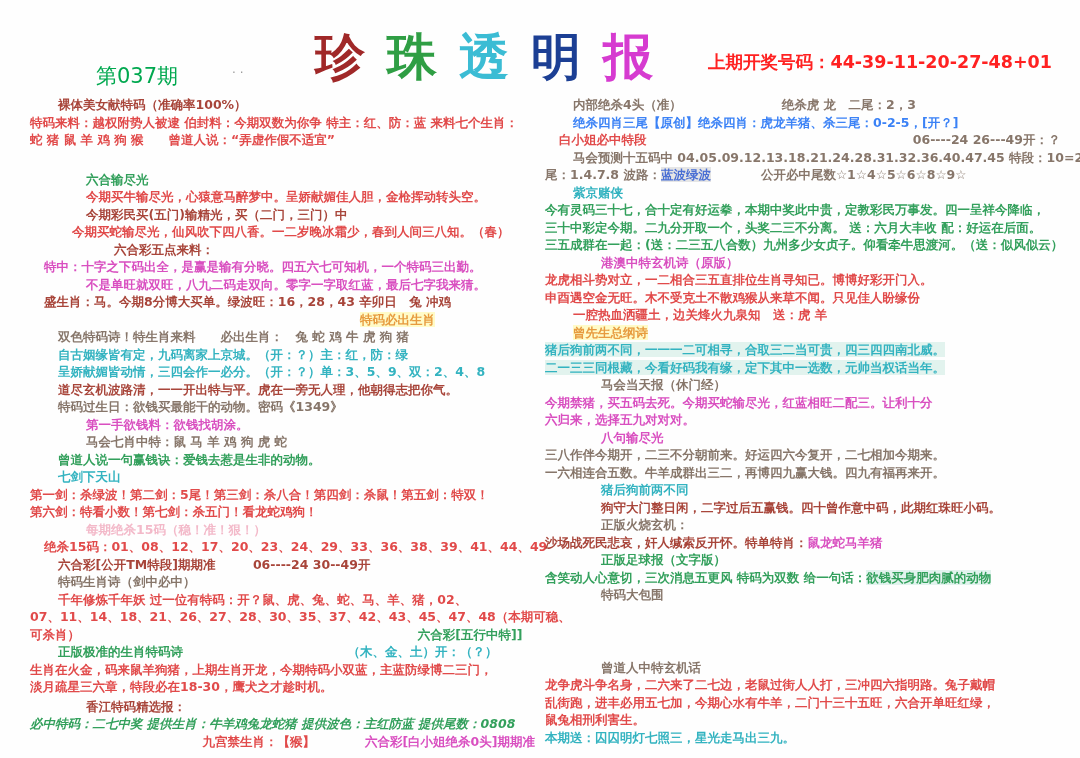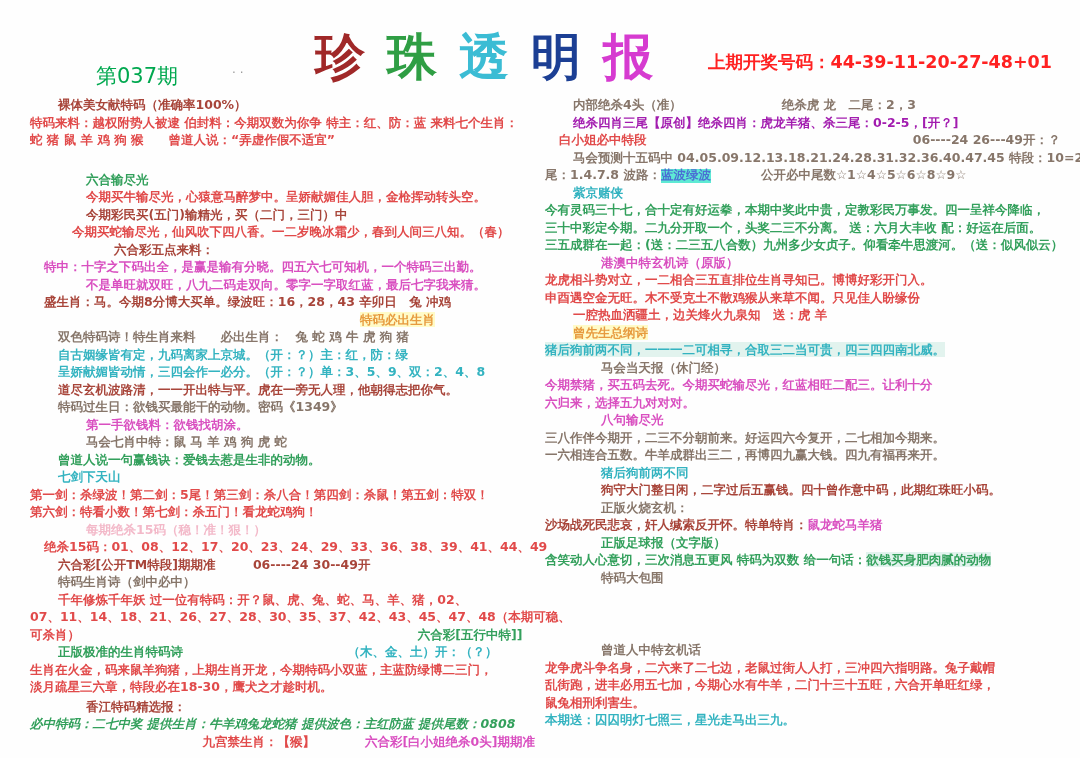--- a/index.html
+++ b/index.html
@@ -82,34 +82,35 @@
       <div class="line"><span style="color: rgb(225, 74, 74);">可杀肖）</span><span class="r" style="color: rgb(51, 160, 92);">六合彩[五行中特]]　</span></div>
       <div class="line" style="padding-left: 28px;"><span style="color: rgb(51, 160, 92);">正版极准的生肖特码诗</span><span class="r" style="color: rgb(51, 179, 192);">（木、金、土）开：（？）　　　</span></div>
       <div class="line"><span style="color: rgb(225, 74, 74);">生肖在火金，码来鼠羊狗猪，上期生肖开龙，今期特码小双蓝，主蓝防绿博二三门，</span></div>
       <div class="line"><span style="color: rgb(225, 74, 74);">淡月疏星三六章，特段必在18-30，鹰犬之才趁时机。</span></div>
       <div class="line" style="padding-left: 56px; margin-top: 2px;"><span style="color: rgb(168, 69, 58);">香江特码精选报：</span></div>
       <div class="line"><span style="color: rgb(51, 160, 92); font-style: italic;">必中特码：二七中奖 提供生肖：牛羊鸡兔龙蛇猪 提供波色：主红防蓝 提供尾数：0808</span></div>
       <div class="line" style="padding-left: 56px; text-align: right;"><span style="color: rgb(225, 74, 74);">九宫禁生肖：【猴】</span><span style="color: rgb(217, 79, 192);">　　　　六合彩[白小姐绝杀0头]期期准</span></div>
     </div>
   <div class="col col-right">
       <div class="line" style="padding-left: 28px;"><span style="color: rgb(135, 118, 106);">内部绝杀4头（准）　　　　　　　　绝杀虎 龙　二尾：2，3</span></div>
-      <div class="line" style="padding-left: 28px;"><span style="color: #a21caf;">绝杀四肖三尾【原创】绝杀四肖：虎龙羊猪、杀三尾：0-2-5，[开？]</span></div>
+      <div class="line" style="padding-left: 28px;"><span style="color: #3b82f6;">绝杀四肖三尾【原创】绝杀四肖：虎龙羊猪、杀三尾：0-2-5，[开？]</span></div>
       <div class="line" style="padding-left: 14px;"><span style="color: rgb(225, 74, 74);">白小姐必中特段</span><span class="r" style="color: rgb(135, 118, 106);">06----24 26---49开：？　</span></div>
       <div class="line" style="padding-left: 28px;"><span style="color: rgb(135, 118, 106);">马会预测十五码中 04.05.09.12.13.18.21.24.28.31.32.36.40.47.45 特段：10=22</span></div>
-      <div class="line"><span style="color: rgb(135, 118, 106);">尾：1.4.7.8 波路：</span><span style="color: rgb(74, 111, 212); background: #5eead4; font-family: Liberation Mono, monospace;">蓝波绿波</span><span style="color: rgb(135, 118, 106);">　　　　公开必中尾数☆1☆4☆5☆6☆8☆9☆</span></div>
+      <div class="line"><span style="color: rgb(135, 118, 106);">尾：1.4.7.8 波路：</span><span style="color: rgb(74, 111, 212); background: #e5e5e5;">蓝波绿波</span><span style="color: rgb(135, 118, 106);">　　　　公开必中尾数☆1☆4☆5☆6☆8☆9☆</span></div>
       <div class="line" style="padding-left: 28px;"><span style="color: rgb(51, 179, 192);">紫京赌侠</span></div>
       <div class="line"><span style="color: rgb(51, 160, 92);">今有灵码三十七，合十定有好运拳，本期中奖此中贵，定教彩民万事发。四一呈祥今降临，</span></div>
       <div class="line"><span style="color: rgb(51, 160, 92);">三十中彩定今期。二九分开取一个，头奖二三不分离。 送：六月大丰收 配：好运在后面。</span></div>
       <div class="line"><span style="color: rgb(51, 160, 92);">三五成群在一起：(送：二三五八合数）九州多少女贞子。仰看牵牛思渡河。（送：似风似云）</span></div>
       <div class="line" style="padding-left: 56px;"><span style="color: rgb(217, 79, 192);">港澳中特玄机诗（原版）</span></div>
       <div class="line"><span style="color: rgb(225, 74, 74);">龙虎相斗势对立，一二相合三五直排位生肖寻知已。博博好彩开门入。</span></div>
       <div class="line"><span style="color: rgb(225, 74, 74);">申酉遇空金无旺。木不受克土不散鸡猴从来草不闻。只见佳人盼缘份</span></div>
       <div class="line" style="padding-left: 28px;"><span style="color: rgb(225, 74, 74);">一腔热血洒疆土，边关烽火九泉知　送：虎 羊</span></div>
       <div class="line" style="padding-left: 28px;"><span style="color: rgb(231, 155, 63); background: rgb(255, 251, 200);">曾先生总纲诗</span></div>
       <div class="line"><span style="color: rgb(51, 179, 192); background: rgb(226, 243, 238);">猪后狗前两不同，一一一二可相寻，合取三二当可贵，四三四四南北威。</span></div>
+      <div class="line"><span style="color: rgb(51, 179, 192); background: rgb(226, 243, 238);">二一三三同根藏，今看好码我有缘，定下其中一选数，元帅当权话当年。</span></div>
       <div class="line" style="padding-left: 56px;"><span style="color: rgb(135, 118, 106);">马会当天报（休门经）</span></div>
       <div class="line"><span style="color: rgb(217, 79, 192);">今期禁猪，买五码去死。今期买蛇输尽光，红蓝相旺二配三。让利十分</span></div>
       <div class="line"><span style="color: rgb(217, 79, 192);">六归来，选择五九对对对。</span></div>
       <div class="line" style="padding-left: 56px;"><span style="color: rgb(217, 79, 192);">八句输尽光</span></div>
       <div class="line"><span style="color: rgb(135, 118, 106);">三八作伴今期开，二三不分朝前来。好运四六今复开，二七相加今期来。</span></div>
       <div class="line"><span style="color: rgb(135, 118, 106);">一六相连合五数。牛羊成群出三二，再博四九赢大钱。四九有福再来开。</span></div>
       <div class="line" style="padding-left: 56px;"><span style="color: rgb(51, 179, 192);">猪后狗前两不同</span></div>
       <div class="line" style="padding-left: 56px;"><span style="color: rgb(168, 69, 58);">狗守大门整日闲，二字过后五赢钱。四十曾作意中码，此期红珠旺小码。</span></div>
       <div class="line" style="padding-left: 56px;"><span style="color: rgb(135, 118, 106);">正版火烧玄机：</span></div>
       <div class="line"><span style="color: rgb(168, 69, 58);">沙场战死民悲哀，奸人缄索反开怀。特单特肖：</span><span style="color: rgb(217, 79, 192);">鼠龙蛇马羊猪</span></div>

